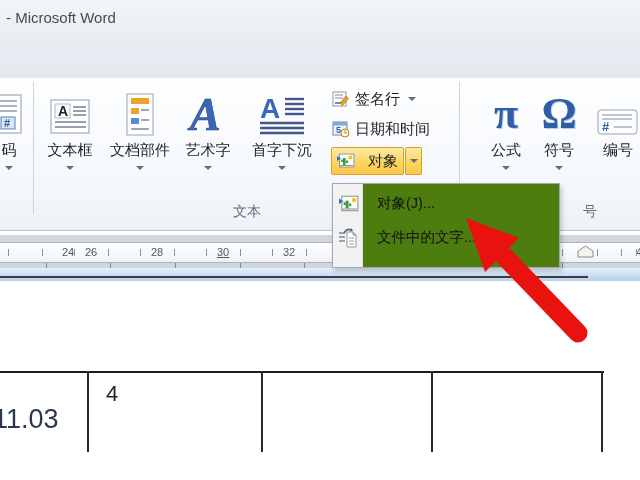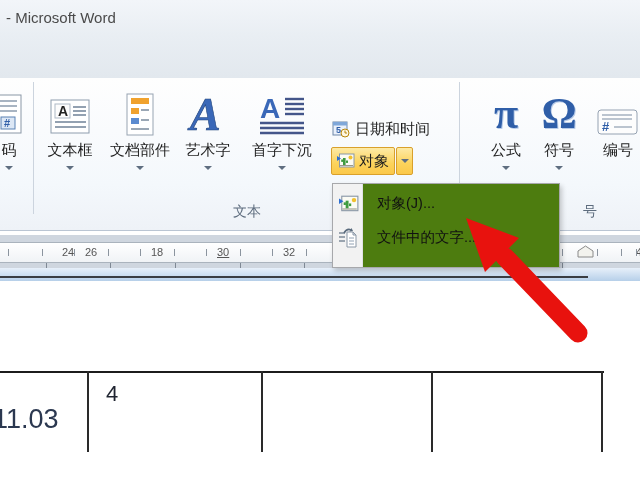--- a/index.html
+++ b/index.html
@@ -28,21 +28,21 @@
          font-family:"Liberation Serif",serif;text-shadow:1px 1px 0 #b9cce8;}
 
   .smallbtn{position:absolute;left:332px;display:flex;align-items:center;gap:5px;
             font-size:15px;color:#1e1e1e;height:26px;white-space:nowrap;}
   .sb-caret{width:0;height:0;border-left:4px solid transparent;border-right:4px solid transparent;
             border-top:4px solid #5f6e80;margin-left:3px;}
 
   .splitbtn{position:absolute;left:331px;top:69px;display:flex;align-items:stretch;height:28px;}
   .split-main,.split-arrow{background:linear-gradient(#fdeaa6,#fcd35b 60%,#fbc84a);
             border:1px solid #d9a02b;border-radius:2px;display:flex;align-items:center;}
-  .split-main{padding:0 5px;gap:4px;font-size:15px;color:#1e1e1e;}
+  .split-main{padding:0 5px;gap:13px;font-size:15px;color:#1e1e1e;}
   .split-arrow{width:15px;justify-content:center;margin-left:1px;}
 
   
   .menu{position:absolute;left:332px;top:183px;width:226px;height:83px;background:#4d7c0f;
         border:1px solid #a7a8ab;box-shadow:2px 3px 5px rgba(0,0,0,.2);z-index:5;}
   .menu-gutter{position:absolute;left:0;top:0;bottom:0;width:29px;background:#f2f2f2;
         border-right:1px solid #e0e1e3;}
   .menu-item{position:absolute;left:2px;right:2px;height:31px;display:flex;align-items:center;}
   .menu-item .mi-icon{width:26px;display:flex;justify-content:center;margin-left:1px;}
   .menu-item .mi-label{margin-left:15px;font-size:14.5px;color:#111;}
@@ -152,20 +152,31 @@
           <line x1="27" y1="22" x2="46" y2="22" stroke="#44568a" stroke-width="2.4"></line>
           <line x1="2" y1="31" x2="46" y2="31" stroke="#44568a" stroke-width="2.4"></line>
           <line x1="2" y1="36" x2="46" y2="36" stroke="#44568a" stroke-width="2.4"></line>
           <line x1="2" y1="41" x2="46" y2="41" stroke="#44568a" stroke-width="2.4"></line>
         </svg>
       </div>
       <div class="biglabel">首字下沉</div>
       <div class="dropcaret"></div>
     </div>
 
+    <div class="smallbtn" style="top:8px;">
+      <svg width="18" height="18" viewBox="0 0 18 18">
+        <rect x="1" y="2" width="13" height="14" fill="#fff" stroke="#8a97a6"></rect>
+        <line x1="3" y1="5" x2="11" y2="5" stroke="#9fb0c4" stroke-width="1.4"></line>
+        <line x1="3" y1="8" x2="11" y2="8" stroke="#9fb0c4" stroke-width="1.4"></line>
+        <line x1="3" y1="13" x2="9" y2="13" stroke="#44568a" stroke-width="1.4"></line>
+        <polygon points="8,13 14,6 16.5,8.5 10.5,15.5" fill="#e0a61f" stroke="#9a7012" stroke-width="0.6"></polygon>
+      </svg>
+      <span>签名行</span>
+      <span class="sb-caret"></span>
+    </div>
 
     <div class="smallbtn" style="top:38px;">
       <svg width="18" height="18" viewBox="0 0 18 18">
         <rect x="1" y="2" width="14" height="13" fill="#eaf1fb" stroke="#6f87a8"></rect>
         <rect x="1" y="2" width="14" height="3.5" fill="#7fa7d9"></rect>
         <text x="4" y="13" font-size="9" font-weight="bold" fill="#2f5ea8">5</text>
         <circle cx="13" cy="13" r="4" fill="#fdf6e3" stroke="#b8860b"></circle>
         <line x1="13" y1="13" x2="13" y2="10.5" stroke="#b8860b"></line>
         <line x1="13" y1="13" x2="15" y2="13" stroke="#b8860b"></line>
       </svg>
@@ -220,21 +231,21 @@
     </div>
 
     <div class="group-label" style="left:233px;">文本</div>
     <div class="group-label" style="left:583px;">号</div>
   </div>
 
   <div class="ruler">
     <div class="ruler-strip">
       <span class="rnum" style="left:19px;margin-left:43px;">24</span>
       <span class="rnum" style="left:85px;">26</span>
-      <span class="rnum" style="left:151px;">18</span>
+      <span class="rnum" style="left:151px;">28</span>
       <span class="rnum" style="left:217px;text-decoration:underline;">30</span>
       <span class="rnum" style="left:283px;">32</span>
       <span class="rnum" style="left:600px;margin-left:36px;">42</span>
       <div class="rtick" style="left:8px;"></div>
         <div class="rtick" style="left:42px;"></div>
       <div class="rtick" style="left:74px;"></div>
         <div class="rtick" style="left:108px;"></div>
       <div class="rtick" style="left:140px;"></div>
         <div class="rtick" style="left:174px;"></div>
       <div class="rtick" style="left:206px;"></div>

